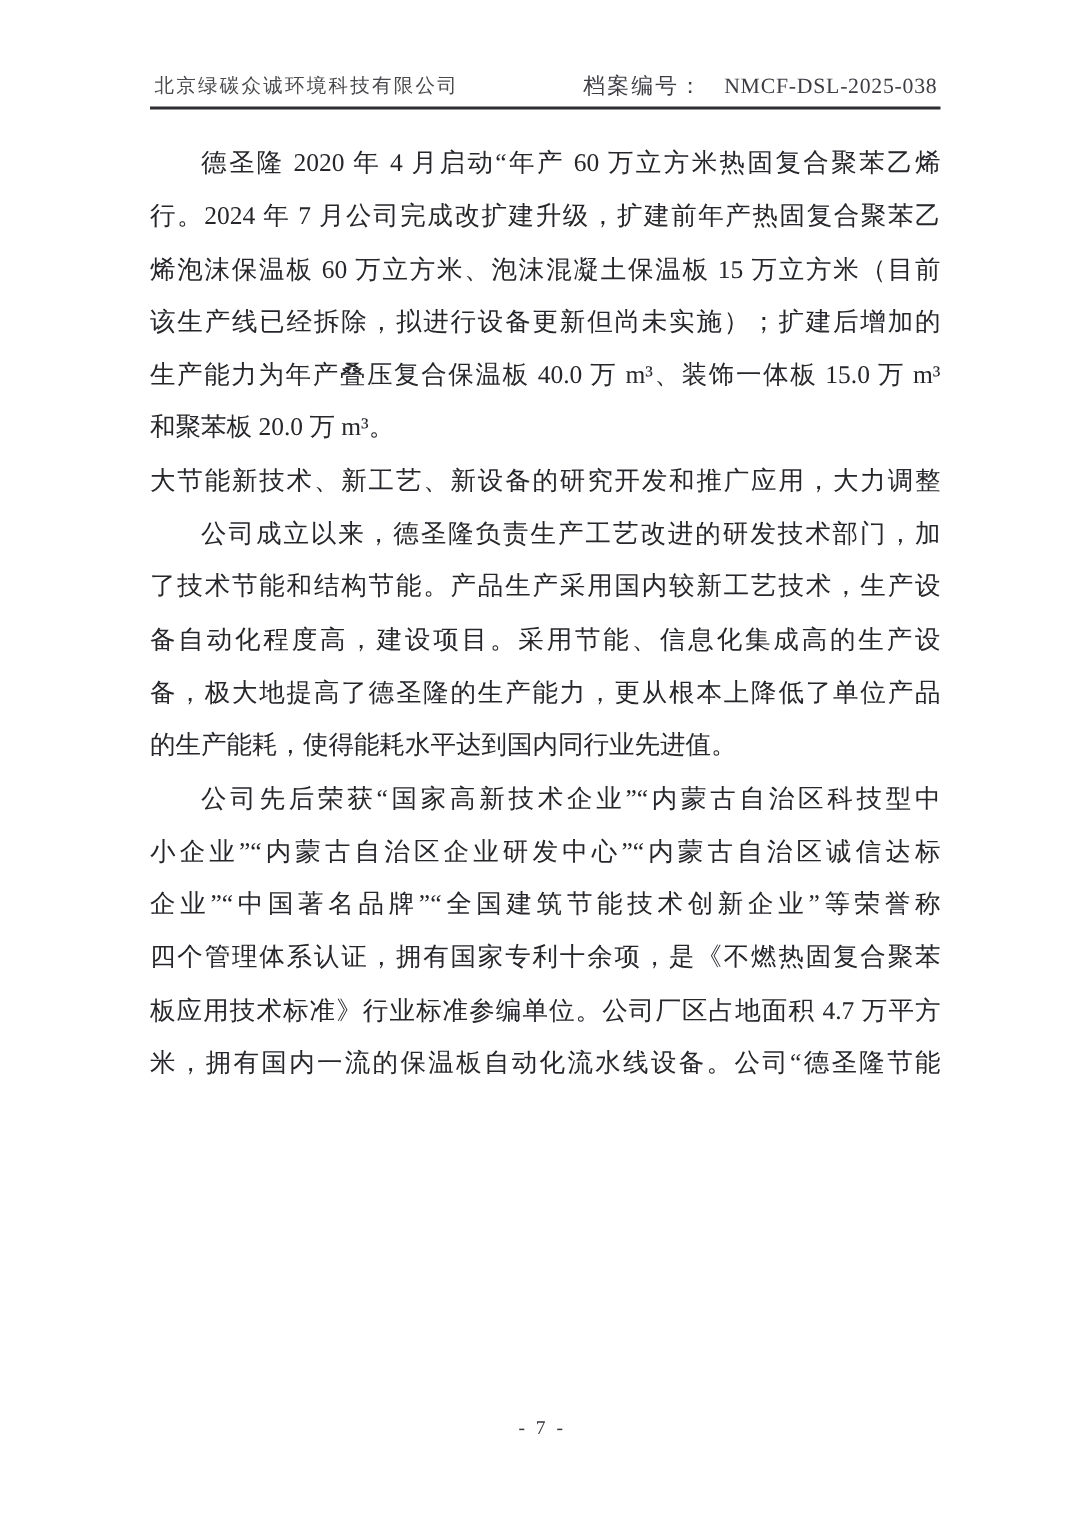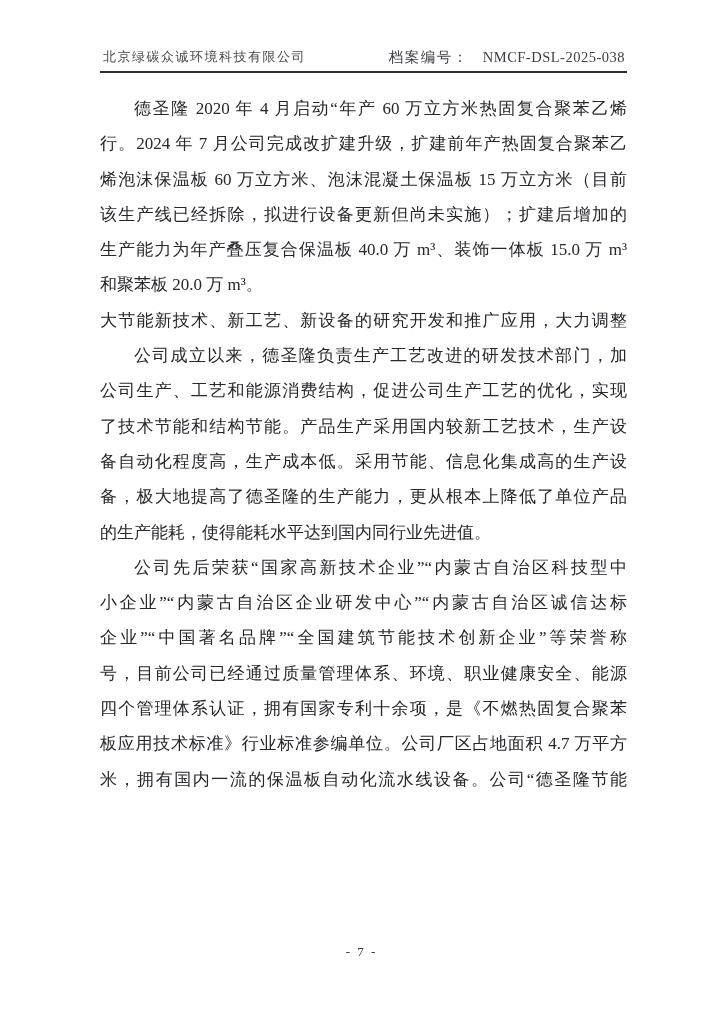--- a/index.html
+++ b/index.html
@@ -102,31 +102,29 @@
         <div class="line indent">德圣隆 2020 年 4 月启动“年产 60 万立方米热固复合聚苯乙烯</div>
         <div class="line">行。2024 年 7 月公司完成改扩建升级，扩建前年产热固复合聚苯乙</div>
         <div class="line">烯泡沫保温板 60 万立方米、泡沫混凝土保温板 15 万立方米（目前</div>
         <div class="line">该生产线已经拆除，拟进行设备更新但尚未实施）；扩建后增加的</div>
         <div class="line">生产能力为年产叠压复合保温板 40.0 万 m³、装饰一体板 15.0 万 m³</div>
         <div class="line no-just">和聚苯板 20.0 万 m³。</div>
       </div>
       <div class="para">
         <div class="line">大节能新技术、新工艺、新设备的研究开发和推广应用，大力调整</div>
         <div class="line indent">公司成立以来，德圣隆负责生产工艺改进的研发技术部门，加</div>
-        <div class="line">公司生产、工艺和能源消费结构，促进公司生产工艺的优化，实现</div>
         <div class="line">了技术节能和结构节能。产品生产采用国内较新工艺技术，生产设</div>
-        <div class="line">备自动化程度高，生产成本低。采用节能、信息化集成高的生产设</div>
+        <div class="line">备自动化程度高，建设项目。采用节能、信息化集成高的生产设</div>
         <div class="line">备，极大地提高了德圣隆的生产能力，更从根本上降低了单位产品</div>
         <div class="line no-just">的生产能耗，使得能耗水平达到国内同行业先进值。</div>
       </div>
       <div class="para">
         <div class="line indent">公司先后荣获“国家高新技术企业”“内蒙古自治区科技型中</div>
         <div class="line">小企业”“内蒙古自治区企业研发中心”“内蒙古自治区诚信达标</div>
         <div class="line">企业”“中国著名品牌”“全国建筑节能技术创新企业”等荣誉称</div>
-        <div class="line">号，目前公司已经通过质量管理体系、环境、职业健康安全、能源</div>
         <div class="line">四个管理体系认证，拥有国家专利十余项，是《不燃热固复合聚苯</div>
         <div class="line">板应用技术标准》行业标准参编单位。公司厂区占地面积 4.7 万平方</div>
         <div class="line">米，拥有国内一流的保温板自动化流水线设备。公司“德圣隆节能</div>
       </div>
     </div>
 
   <div class="footer">- 7 -</div>
 
 </div>
 

